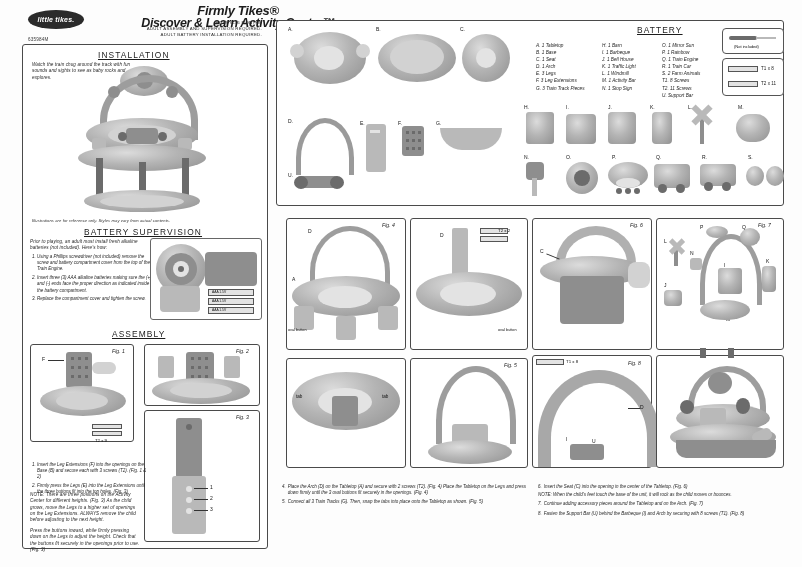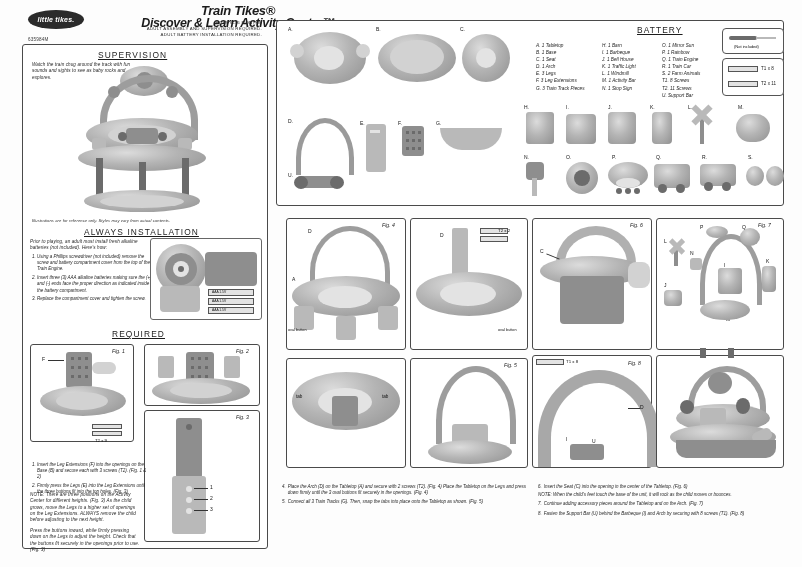--- a/index.html
+++ b/index.html
@@ -128,35 +128,35 @@
   .num-badge { position: absolute; font-size: 5px; color: #111; }
 </style>
 </head>
 <body>
 
 <div class="page">
 
   <div class="header">
     <div class="logo-oval">little tikes.</div>
     <div class="brand">
-      <div class="b1">Train Tikes®</div>
+      <div class="b1">Firmly Tikes®</div>
       <div class="b2">Discover &amp; Learn Activity Center™</div>
     </div>
     <div class="sku">635984M</div>
     <div class="warn">
       <div>AGES 6-36 MONTHS</div>
       <div>ADULT ASSEMBLY AND SUPERVISION REQUIRED.</div>
       <div>ADULT BATTERY INSTALLATION REQUIRED.</div>
     </div>
   </div>
 
   <div class="panel" style="left:22px; top:44px; width:246px; height:505px;">
   </div>
 
-  <div class="sect-title" style="left:98px; top:50px;">SUPERVISION</div>
+  <div class="sect-title" style="left:98px; top:50px;">INSTALLATION</div>
   <div class="btext" style="left:32px; top:62px; width:108px;">Watch the train chug around the track with fun sounds and sights to see as baby rocks and explores.</div>
 
   <div>
     <div class="photo ell" style="left:120px; top:66px; width:48px; height:30px;"></div>
     <div class="ph dk ell" style="left:136px; top:72px; width:17px; height:17px;"></div>
     <div class="arch-shape" style="left:100px; top:75px; width:84px; height:58px;"></div>
     <div class="photo ell" style="left:86px; top:118px; width:112px; height:34px;"></div>
     <div class="ph lt ell" style="left:108px; top:125px; width:68px; height:20px;"></div>
     <div class="ph dk" style="left:126px; top:128px; width:32px; height:16px; border-radius:4px;"></div>
     <div class="ph" style="left:92px; top:138px; width:14px; height:12px; border-radius:3px;"></div>
@@ -168,21 +168,21 @@
     <div class="photo ell" style="left:84px; top:190px; width:116px; height:22px;"></div>
     <div class="ph lt ell" style="left:100px; top:195px; width:84px; height:13px;"></div>
     <div class="ph dk ell" style="left:108px; top:86px; width:12px; height:12px;"></div>
     <div class="ph dk ell" style="left:166px; top:86px; width:12px; height:12px;"></div>
     <div class="ph vd ell" style="left:118px; top:132px; width:9px; height:9px;"></div>
     <div class="ph vd ell" style="left:158px; top:132px; width:9px; height:9px;"></div>
   </div>
 
   <div class="caption-small" style="left:32px; top:218px; width:230px;">Illustrations are for reference only.  Styles may vary from actual contents.</div>
 
-  <div class="sect-title" style="left:84px; top:227px;">ALWAYS INSTALLATION</div>
+  <div class="sect-title" style="left:84px; top:227px;">BATTERY SUPERVISION</div>
   <div class="btext" style="left:30px; top:239px; width:113px;">Prior to playing, an adult must install fresh alkaline batteries (not included).  Here's how:</div>
 
   <ol class="steps" style="left:30px; top:254px; width:115px;">
     <li>Using a Phillips screwdriver (not included) remove the screw and battery compartment cover from the top of the Train Engine.</li>
     <li>Insert three (3) AAA alkaline batteries making sure the (+) and (-) ends face the proper direction as indicated inside the battery compartment.</li>
     <li>Replace the compartment cover and tighten the screw.</li>
   </ol>
 
   <div>
     <div class="panel" style="left:150px; top:238px; width:112px; height:82px; border-color:#666;"></div>
@@ -195,21 +195,21 @@
   </div>
   <div>
     <div class="ph vl" style="left:208px; top:289px; width:46px; height:7px; border:0.6px solid #555; box-sizing:border-box;"></div>
     <div class="ph vl" style="left:208px; top:298px; width:46px; height:7px; border:0.6px solid #555; box-sizing:border-box;"></div>
     <div class="ph vl" style="left:208px; top:307px; width:46px; height:7px; border:0.6px solid #555; box-sizing:border-box;"></div>
     <div class="callout" style="left:212px; top:290px; font-size:3.3px;">AAA 1.5V</div>
     <div class="callout" style="left:212px; top:299px; font-size:3.3px;">AAA 1.5V</div>
     <div class="callout" style="left:212px; top:308px; font-size:3.3px;">AAA 1.5V</div>
   </div>
 
-  <div class="sect-title" style="left:112px; top:329px;">REQUIRED</div>
+  <div class="sect-title" style="left:112px; top:329px;">ASSEMBLY</div>
 
   <div class="panel" style="left:30px; top:344px; width:104px; height:98px;"></div>
   <div class="fig-label" style="left:112px; top:348px;">Fig. 1</div>
   <div>
     <div class="ph dk" style="left:66px; top:352px; width:26px; height:36px; border-radius:3px;"></div>
     <div class="ph vd" style="left:71px; top:357px; width:3px; height:3px;"></div>
     <div class="ph vd" style="left:78px; top:357px; width:3px; height:3px;"></div>
     <div class="ph vd" style="left:85px; top:357px; width:3px; height:3px;"></div>
     <div class="ph vd" style="left:71px; top:366px; width:3px; height:3px;"></div>
     <div class="ph vd" style="left:78px; top:366px; width:3px; height:3px;"></div>

